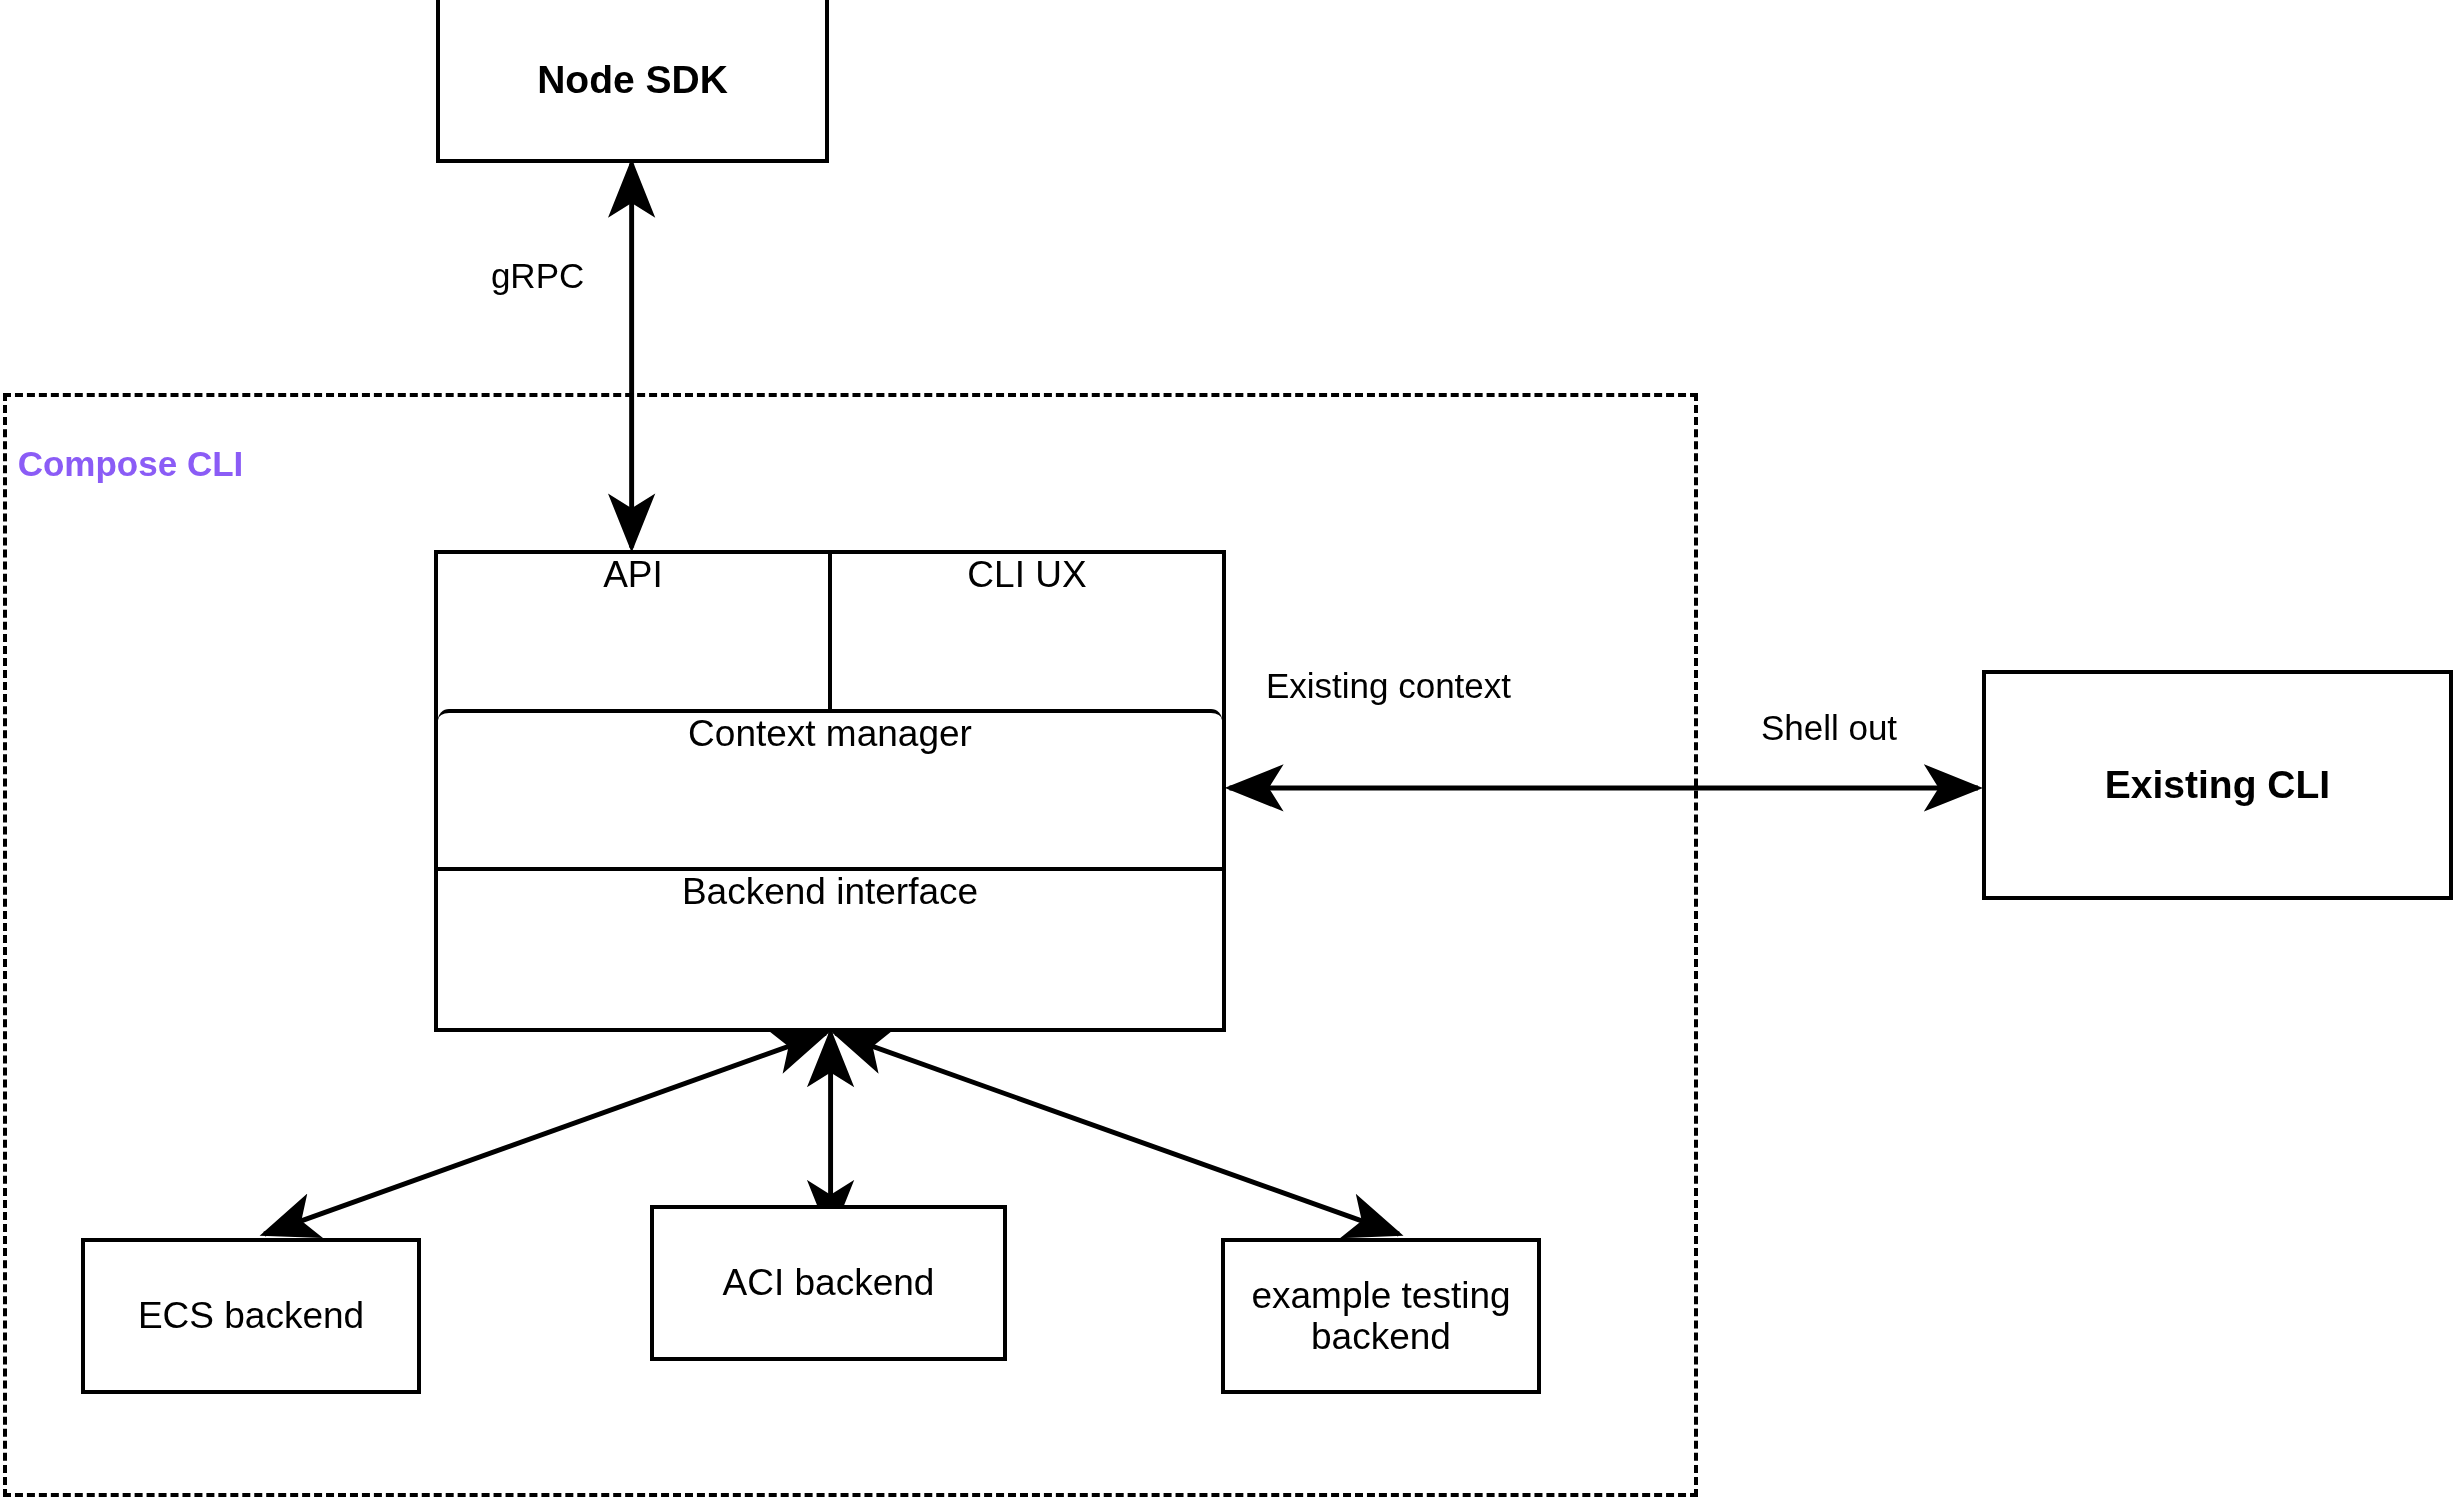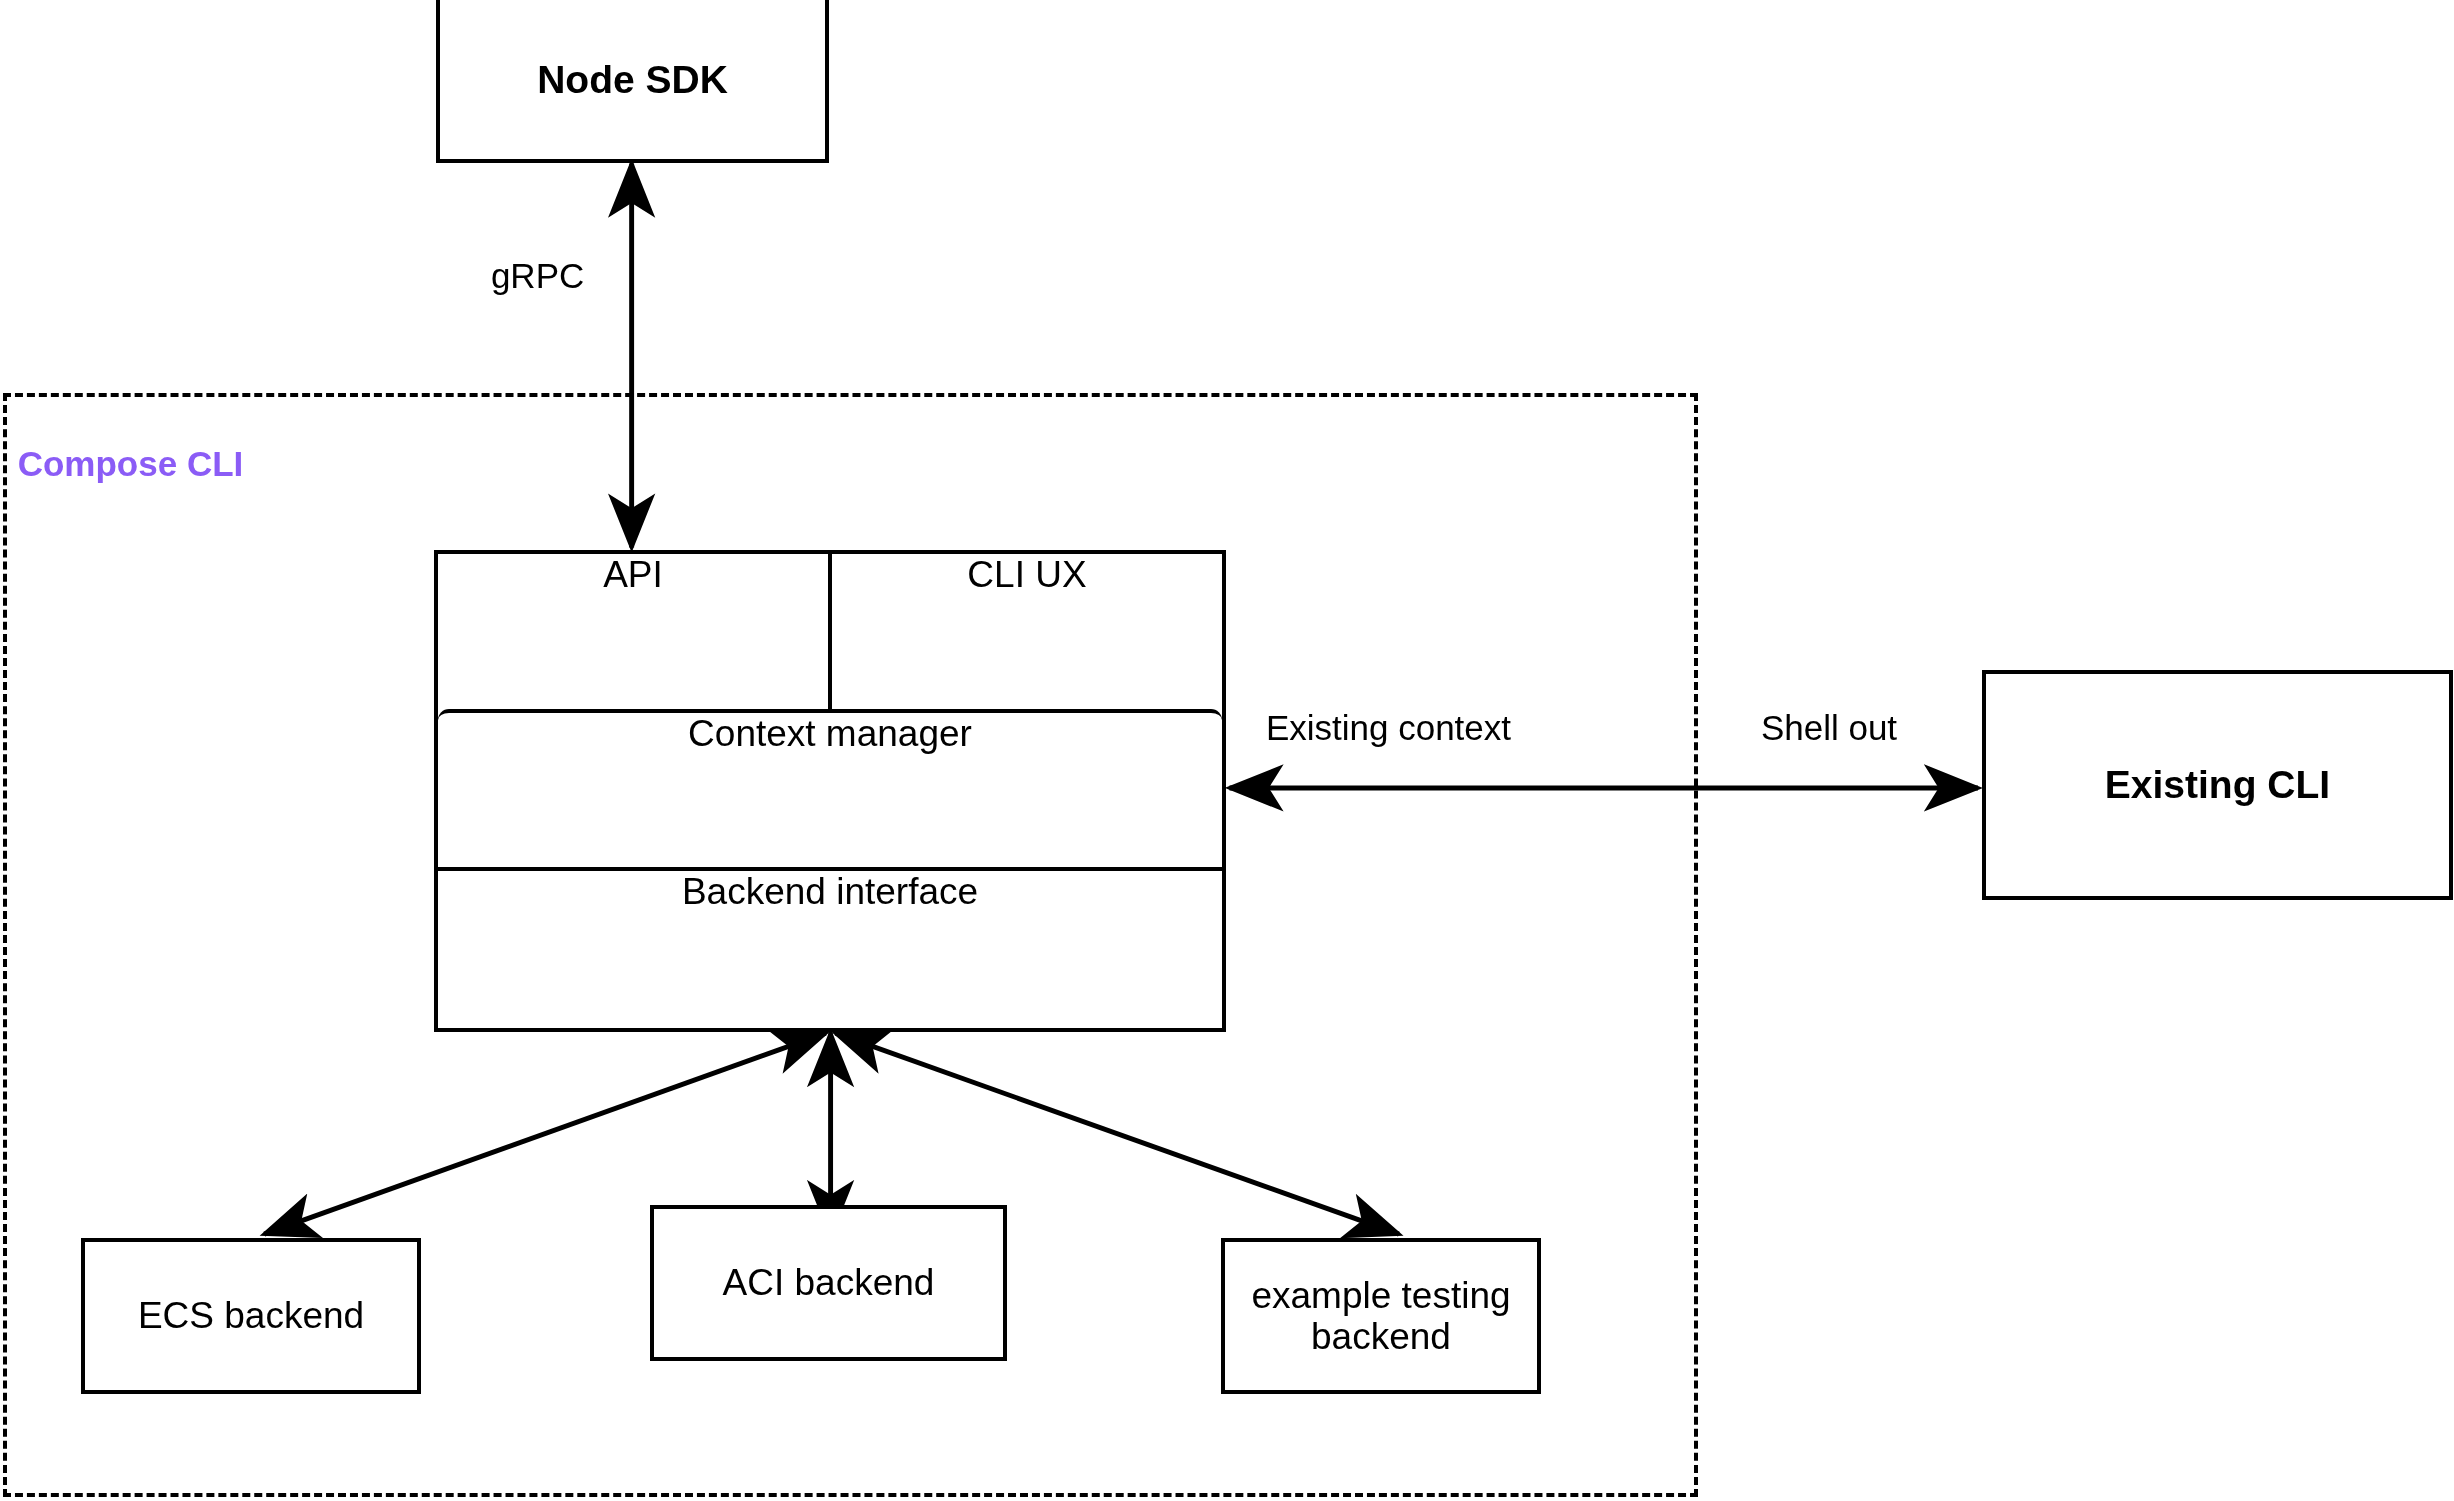--- a/index.html
+++ b/index.html
@@ -117,21 +117,21 @@
   
   .edge-label {
     position: absolute;
     font-size: 35px;
     color: #000000;
     white-space: nowrap;
     background: #ffffff;
     padding: 0 3.9px;
   }
   #label-grpc           { left: 487px;  top: 256px; }
-  #label-existing-ctx   { left: 1262px; top: 708px; }
+  #label-existing-ctx   { left: 1262px; top: 666px; }
   #label-shell-out      { left: 1757px; top: 708px; }
 
   
   .backend-box {
     font-size: 37px;
   }
   #ecs-backend      { left: 81px;  top: 1238px; width: 340px; height: 156px; justify-content: flex-end; }
   #aci-backend      { left: 650px; top: 1205px; width: 357px; height: 156px; }
   #example-backend  { left: 1221px; top: 1238px; width: 320px; height: 156px; }
 </style>

